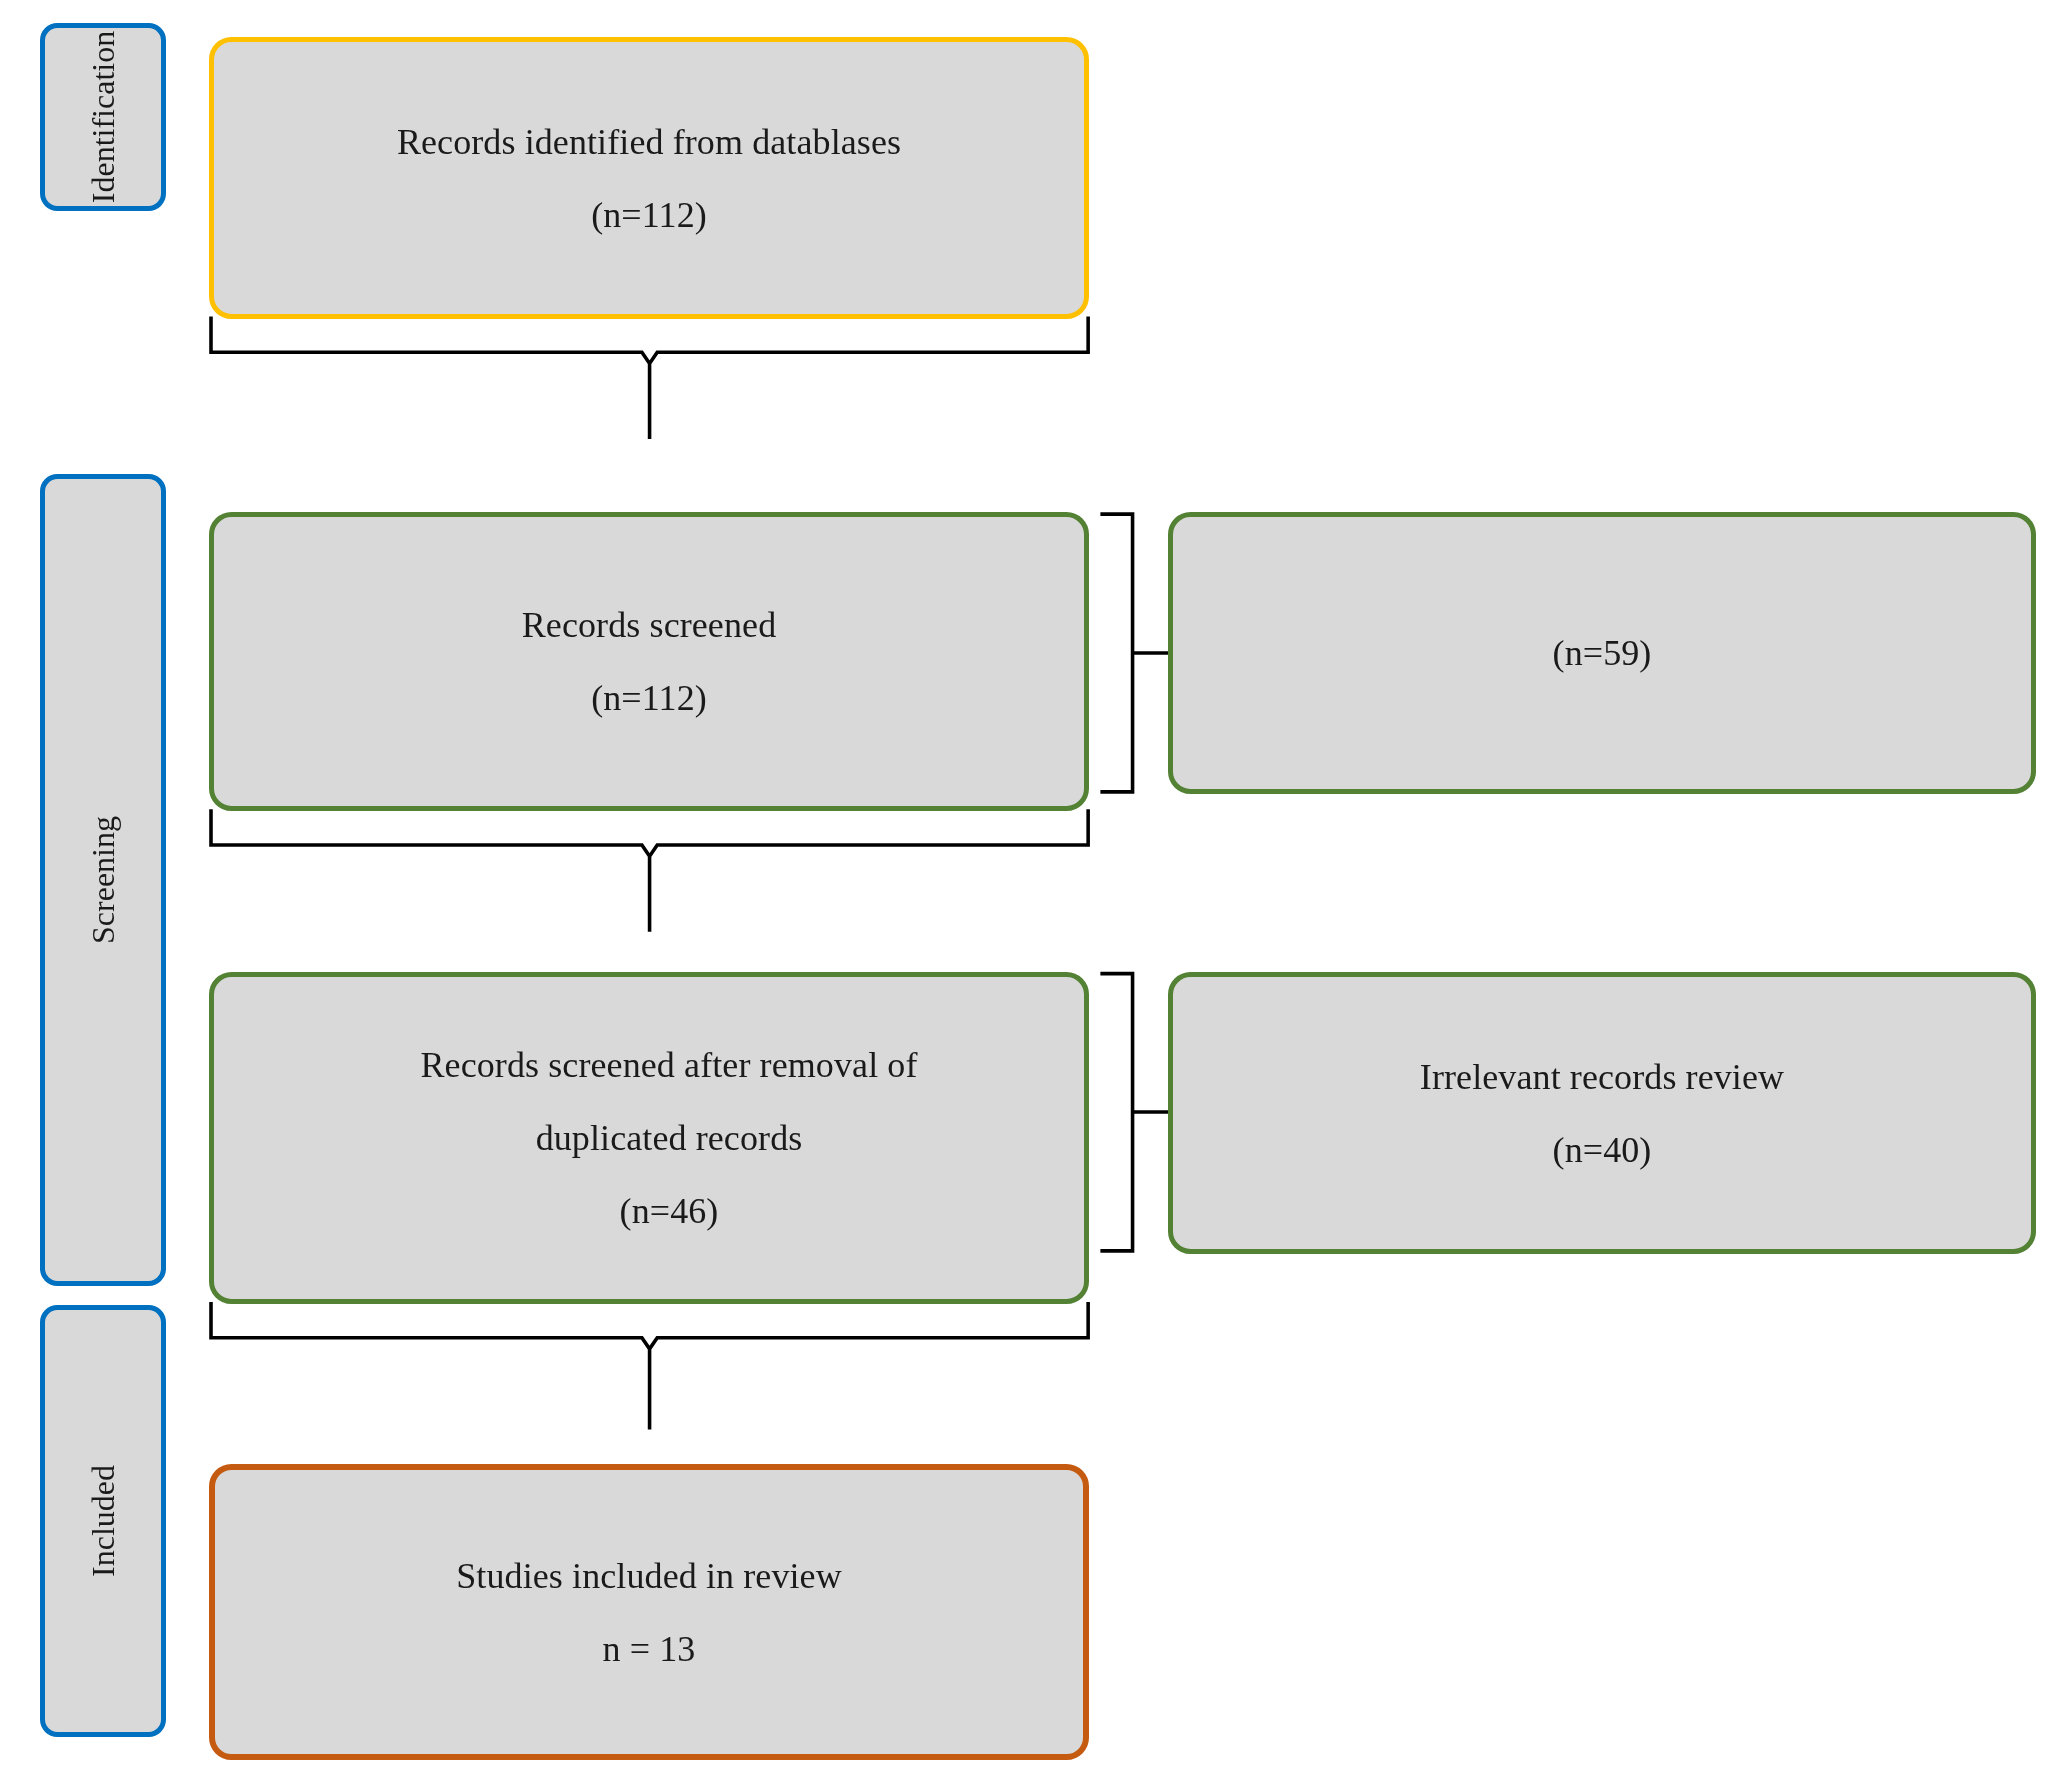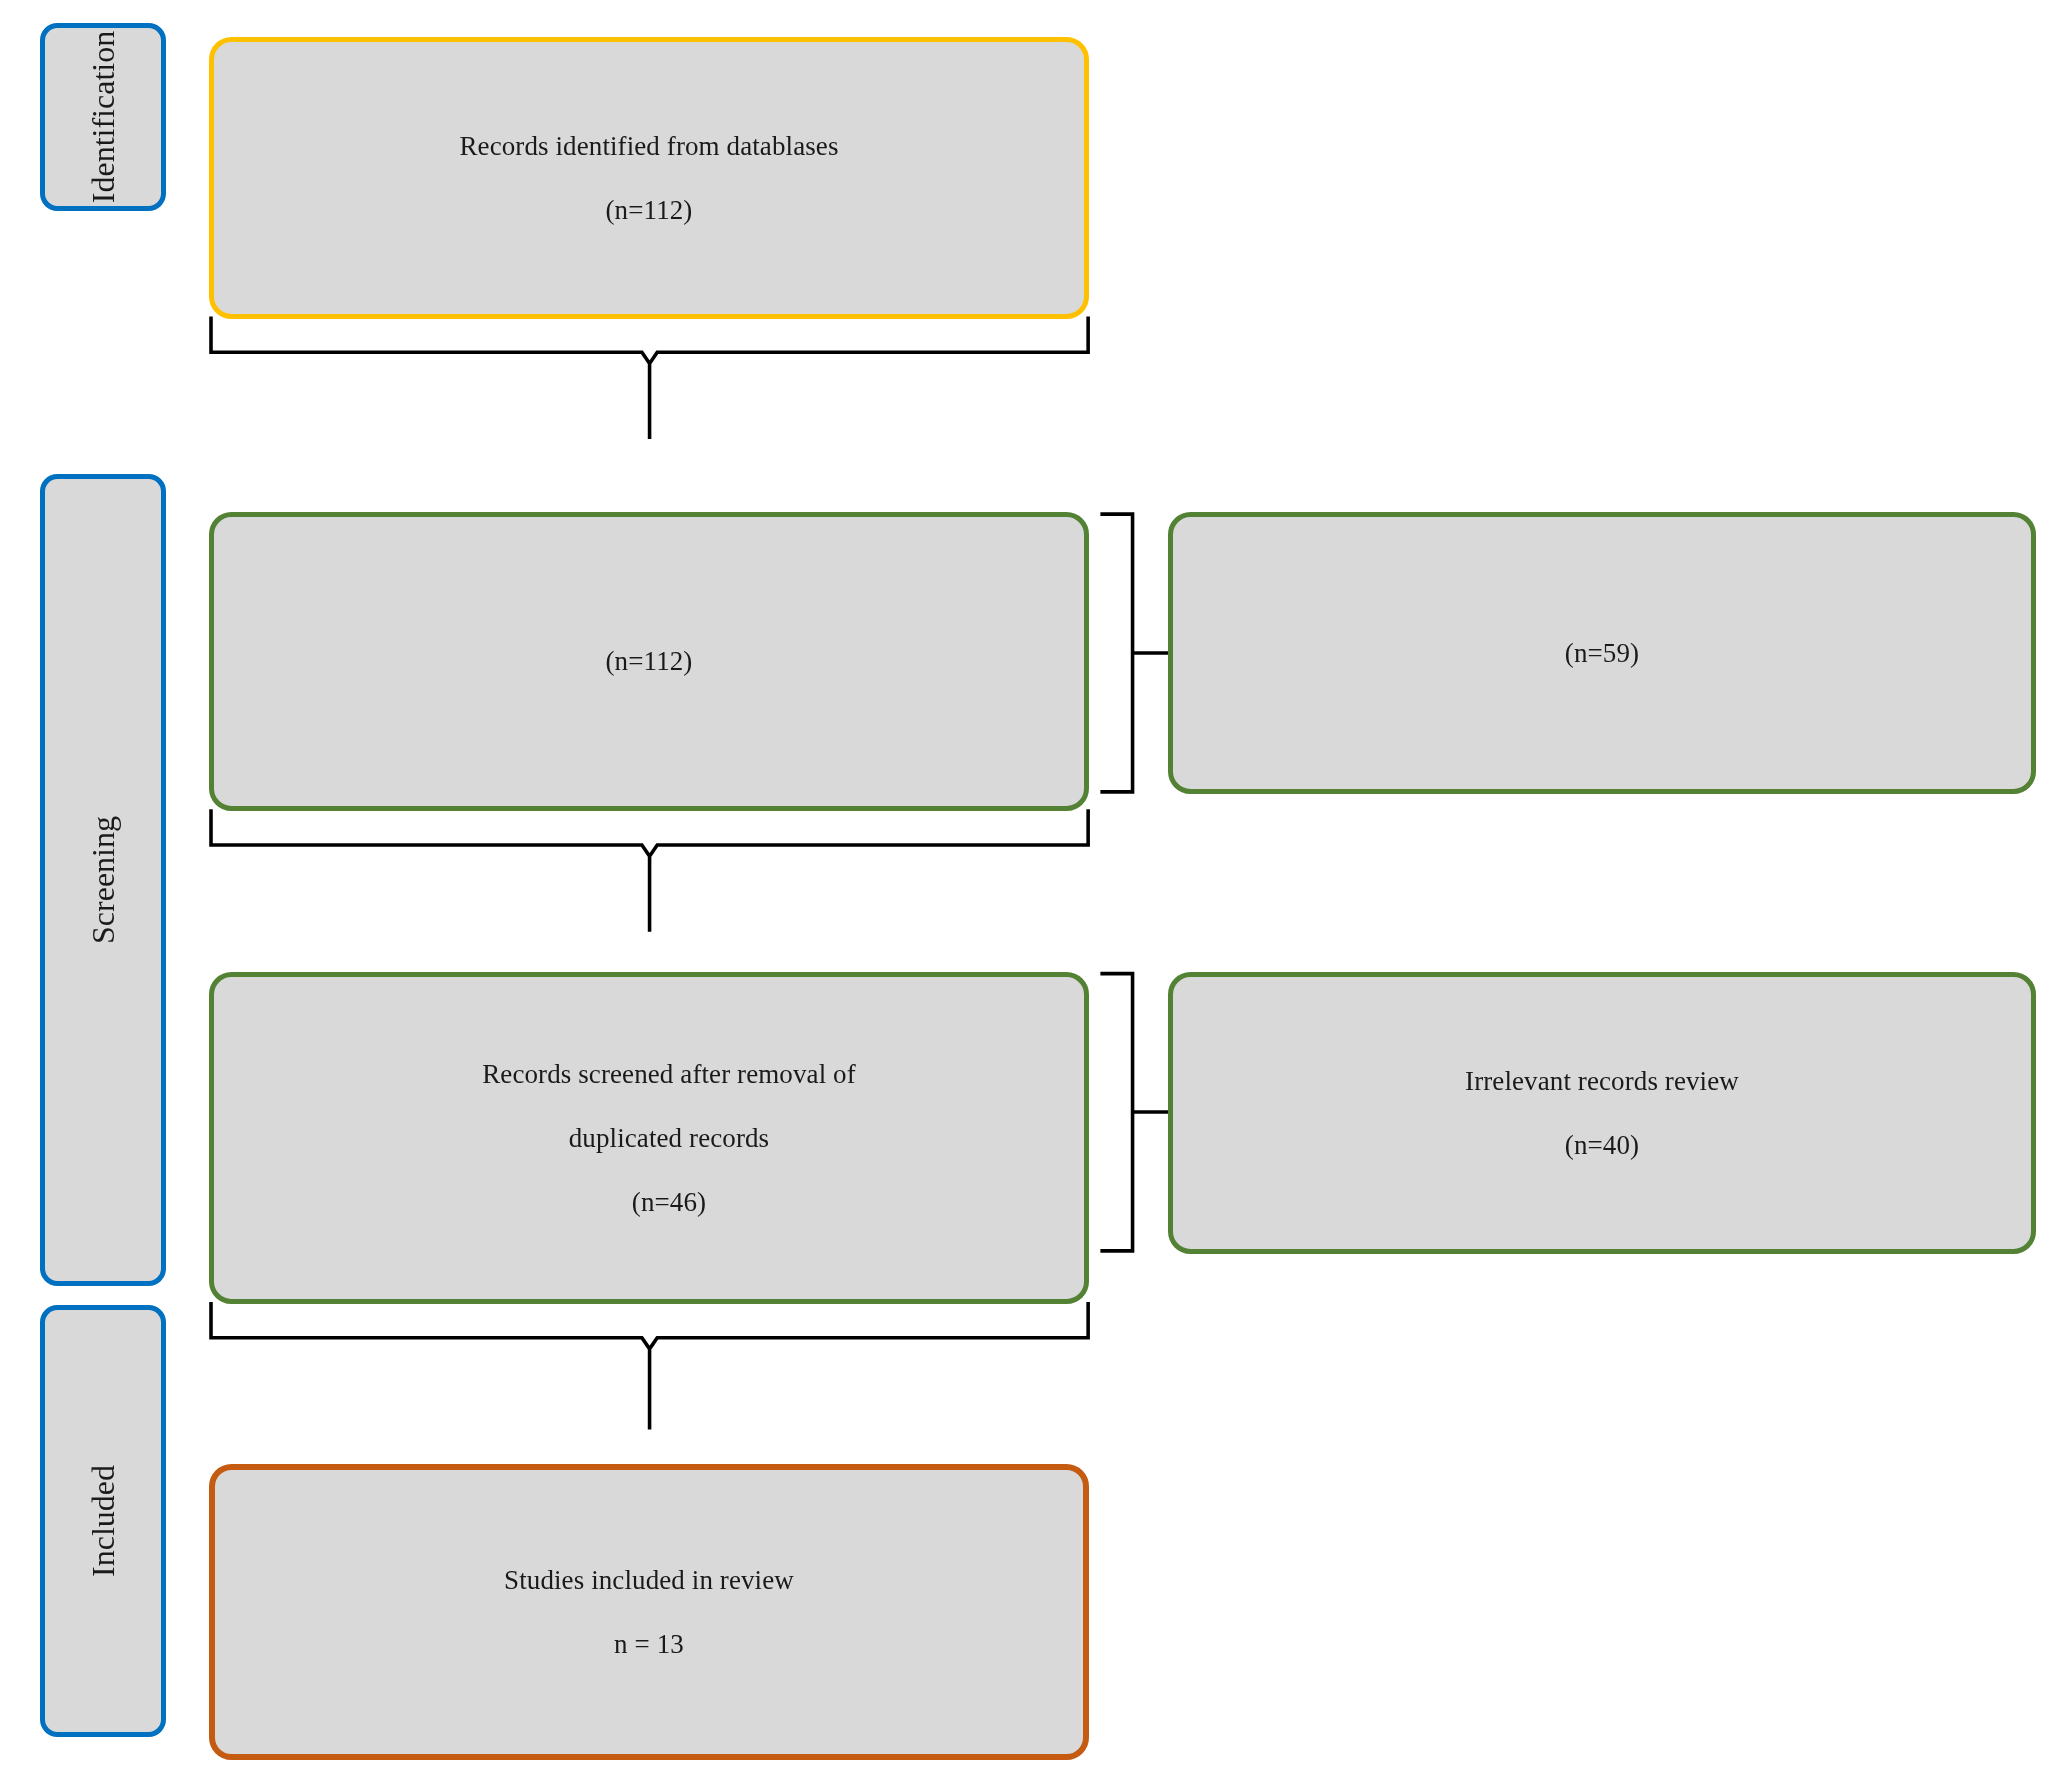--- a/index.html
+++ b/index.html
@@ -26,21 +26,21 @@
     display: flex;
     flex-direction: column;
     align-items: center;
     justify-content: center;
     text-align: center;
     color: #1a1a1a;
   }
   .node .line {
     display: block;
     width: 100%;
-    font-size: 27px;
+    font-size: 36px;
     line-height: 1.0;
     letter-spacing: 0.1px;
     white-space: nowrap;
   }
   .node .line + .line { margin-top: 37px; }
 
   
   .stage {
     position: absolute;
     box-sizing: border-box;
@@ -107,20 +107,21 @@
   <div class="stage" style="left:40px; top:1305px; width:126px; height:432px;">
     <span class="vtext">Included</span>
   </div>
 
   <div class="node" style="left:209px; top:37px; width:880px; height:282px; border-width:5.6px; border-color:#FFC000;">
     <span class="line">Records identified from datablases</span>
     <span class="line">(n=112)</span>
   </div>
 
   <div class="node" style="left:209px; top:512px; width:880px; height:299px; border-width:5.6px; border-color:#548235;">
+    <span class="line">Records screened</span>
     <span class="line">(n=112)</span>
   </div>
 
   <div class="node" style="left:1168px; top:512px; width:868px; height:282px; border-width:5.6px; border-color:#548235;">
     <span class="line">(n=59)</span>
   </div>
 
   <div class="node" style="left:209px; top:972px; width:880px; height:332px; border-width:5.6px; border-color:#548235;padding-left:40px;">
     <span class="line">Records screened after removal of</span>
     <span class="line">duplicated records</span>

